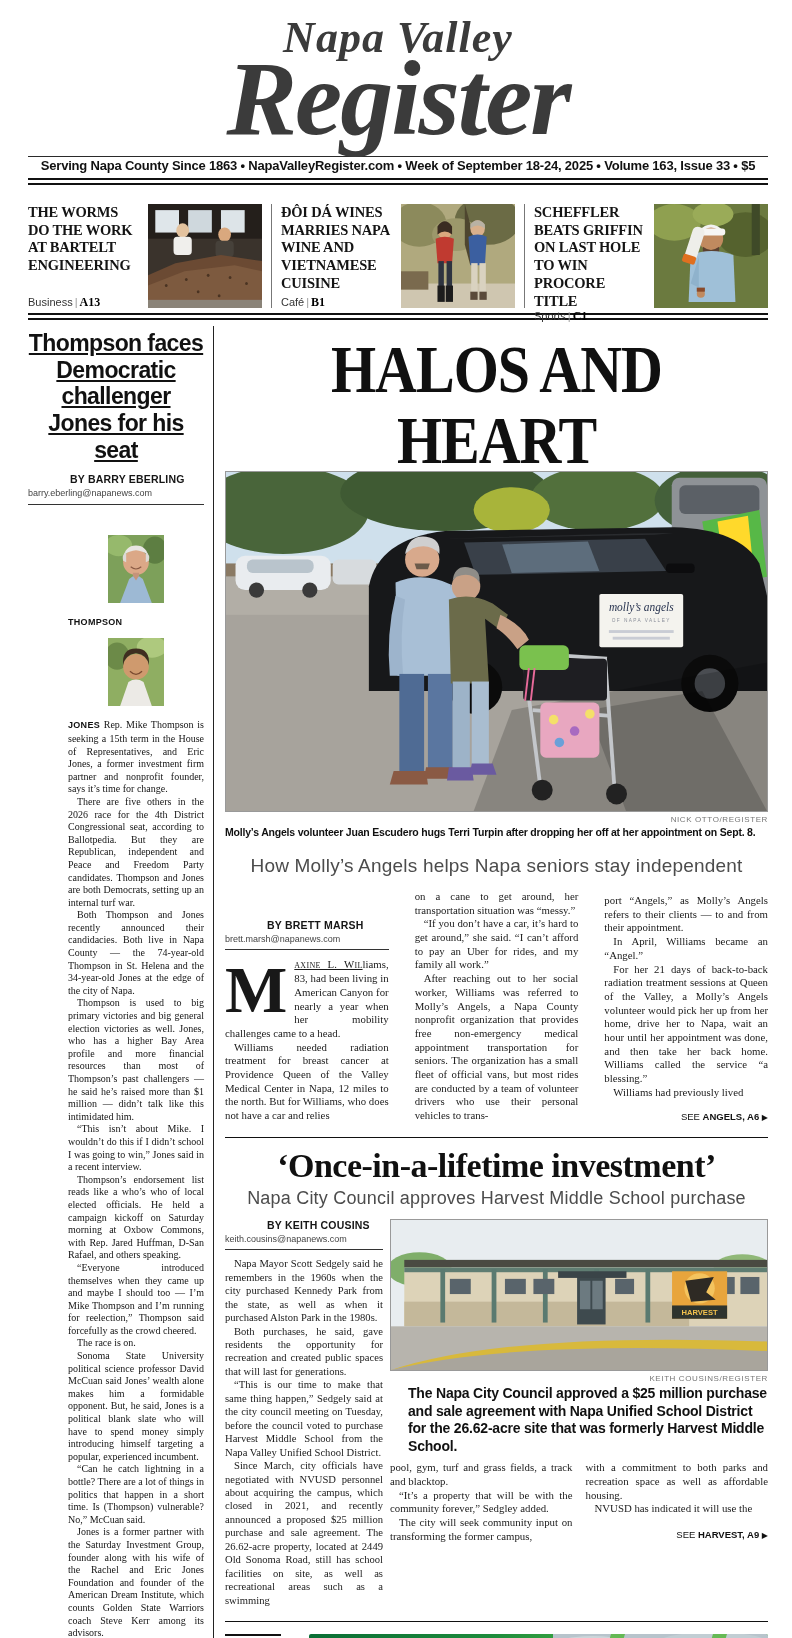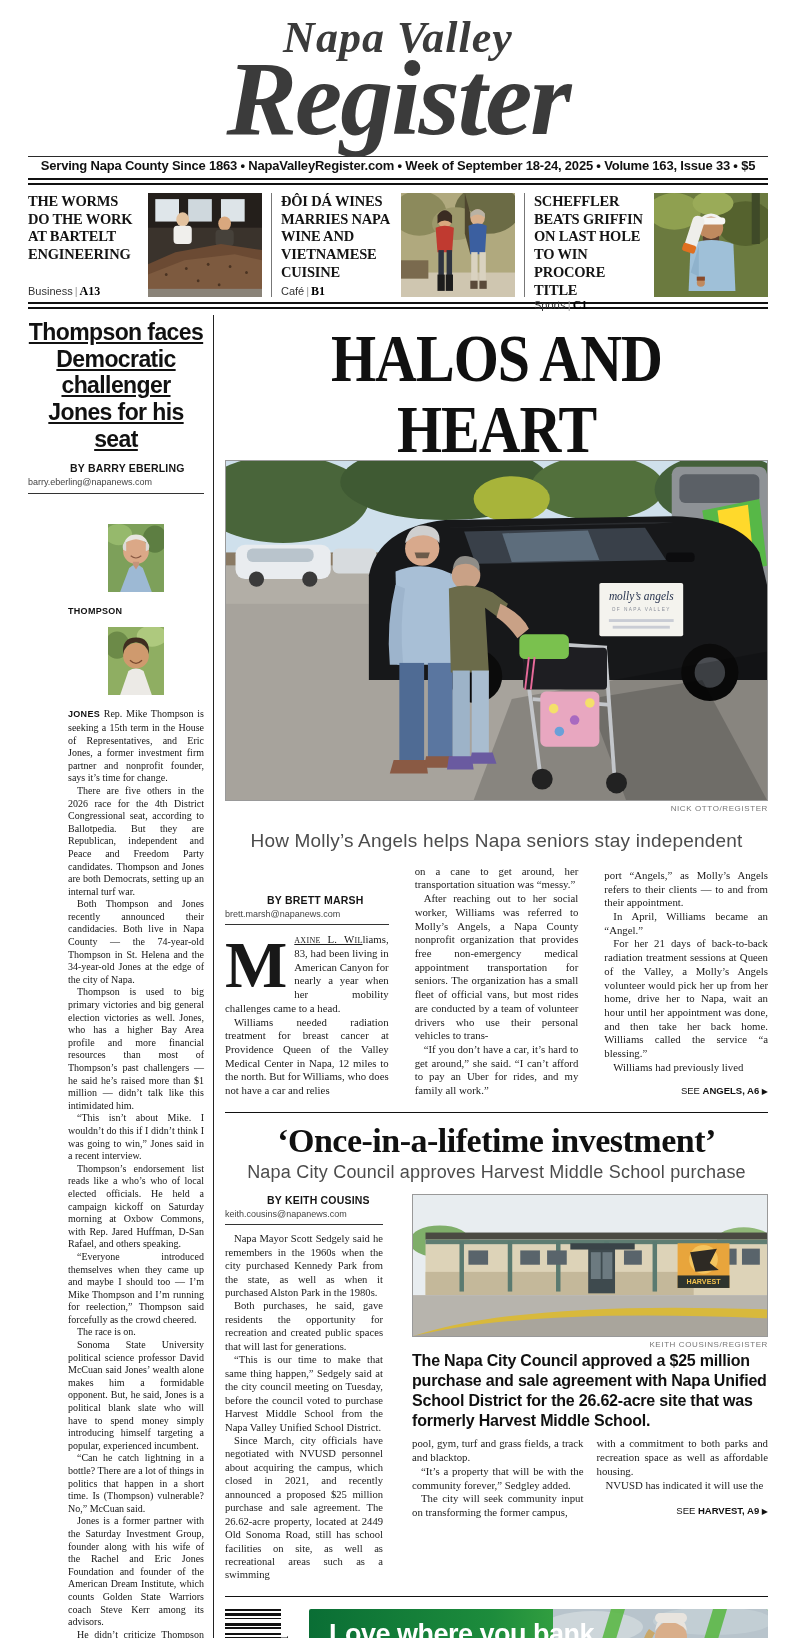--- a/index.html
+++ b/index.html
@@ -11,21 +11,21 @@
   .masthead{position:relative;text-align:center;padding-top:16px;}
   .mast-top{font:italic 700 44px/1 "Liberation Serif",serif;color:#3b3b3b;letter-spacing:1px;}
   .mast-main{font:italic 700 106px/0.92 "Liberation Serif",serif;color:#3b3b3b;letter-spacing:-2px;
              margin-top:-10px;position:relative;z-index:2;}
   .mast-rule{position:absolute;left:0;right:0;bottom:28px;border-top:1.5px solid #2a2a2a;z-index:1;}
   .dateline{position:relative;z-index:2;text-align:center;margin-top:10px;
             font:700 13px/1.2 "Liberation Sans",sans-serif;color:#111;letter-spacing:-0.2px;}
   .rule-double{border-top:2px solid #111;border-bottom:2px solid #111;height:3px;margin-top:5px;}
 
   
-  .teasers{display:flex;align-items:stretch;height:104px;margin-top:8px;justify-content:space-between;}
+  .teasers{display:flex;align-items:stretch;height:104px;margin-top:19px;justify-content:space-between;}
   .teaser{display:flex;flex:1;gap:8px;}
   .teaser-text{width:112px;display:flex;flex-direction:column;}
   .teaser-hl{font:700 14.5px/1.22 "Liberation Serif",serif;letter-spacing:-0.2px;color:#141414;}
   .teaser-sec{margin-top:auto;font:400 11px/1 "Liberation Sans",sans-serif;color:#333;}
   .teaser-sec .pg{font:700 12px/1 "Liberation Serif",serif;color:#000;}
   .teaser-sec .bar{color:#999;padding:0 2px;}
   .teaser-img{flex:1;overflow:hidden;}
   .teaser-img svg{display:block;width:100%;height:100%;}
   .vdiv{width:1px;background:#777;margin:0 9px;}
 
@@ -67,21 +67,21 @@
   .col p.noindent{text-indent:0;}
   .dropcap{float:left;font:700 66px/0.78 "Liberation Serif",serif;color:#181818;padding:6px 7px 0 0;}
   .sc{font-variant:small-caps;letter-spacing:.3px;text-decoration:underline;}
   .col .byline{margin-top:2px;}
   .col .bymail{margin-bottom:8px;}
   .midrule{border-top:1.5px solid #111;margin:14px 0 4px;}
 
   
   .h2{font:700 34px/1.05 "Liberation Serif",serif;text-align:center;color:#101010;
       letter-spacing:-0.5px;margin:10px 0 4px;}
-  .harvest{display:flex;gap:29px;margin-top:10px;}
+  .harvest{display:flex;gap:7px;margin-top:10px;}
   .hv-left{width:158px;flex:none;font:400 10.6px/1.27 "Liberation Serif",serif;text-align:justify;}
   .hv-left p{margin:0;text-indent:9px;}
   .hv-right{flex:1;min-width:0;}
   .hv-cols{display:flex;gap:13px;margin-top:6px;font:400 10.8px/1.27 "Liberation Serif",serif;text-align:justify;}
   .hv-cols>div{flex:1;min-width:0;}
   .hv-cols p{margin:0;text-indent:9px;}
   .hv-cols p.noindent{text-indent:0;}
 
   
   .bottomrow{display:flex;gap:10px;margin-top:12px;align-items:stretch;height:114px;}
@@ -241,21 +241,21 @@
                   <path d="M29 44 Q37 52 45 44" stroke="#7a4a30" stroke-width="1.6" fill="none"></path>
                   <path d="M27 58 Q37 52 47 58 L58 90 L16 90 Z" fill="#eceae6"></path>
                 </svg>
               </figure>
               <span class="shot-label">JONES</span>
             <span>Rep. Mike Thompson is seeking a 15th term in the House of Representatives, and Eric Jones, a former investment firm partner and nonprofit founder, says it’s time for change.</span>
           <p></p>
           <p>There are five others in the 2026 race for the 4th District Congressional seat, according to Ballotpedia. But they are Republican, independent and Peace and Freedom Party candidates. Thompson and Jones are both Democrats, setting up an internal turf war.</p>
           <p>Both Thompson and Jones recently announced their candidacies. Both live in Napa County — the 74-year-old Thompson in St. Helena and the 34-year-old Jones at the edge of the city of Napa.</p>
           <p>Thompson is used to big primary victories and big general election victories as well. Jones, who has a higher Bay Area profile and more financial resources than most of Thompson’s past challengers — he said he’s raised more than $1 million — didn’t talk like this intimidated him.</p>
-          <p>“This isn’t about Mike. I wouldn’t do this if I didn’t think I was going to win,” Jones said in a recent interview.</p>
+          <p>“This isn’t about Mike. I wouldn’t do this if I didn’t school I was going to win,” Jones said in a recent interview.</p>
           <p>Thompson’s endorsement list reads like a who’s who of local elected officials. He held a campaign kickoff on Saturday morning at Oxbow Commons, with Rep. Jared Huffman, D-San Rafael, and others speaking.</p>
           <p>“Everyone introduced themselves when they came up and maybe I should too — I’m Mike Thompson and I’m running for reelection,” Thompson said forcefully as the crowd cheered.</p>
           <p>The race is on.</p>
           <p>Sonoma State University political science professor David McCuan said Jones’ wealth alone makes him a formidable opponent. But, he said, Jones is a political blank slate who will have to spend money simply introducing himself targeting a popular, experienced incumbent.</p>
           <p>“Can he catch lightning in a bottle? There are a lot of things in politics that happen in a short time. Is (Thompson) vulnerable? No,” McCuan said.</p>
           <p>Jones is a former partner with the Saturday Investment Group, founder along with his wife of the Rachel and Eric Jones Foundation and founder of the American Dream Institute, which counts Golden State Warriors coach Steve Kerr among its advisors.</p>
           <p>He didn’t criticize Thompson during a recent interview, but rather talked about what he thinks he would do right. He listed several priorities, including improving health care, having universal child</p>
         </div>
         <div class="jump">
           <span>SEE</span>&nbsp;<b>ELECTION, A6</b>&nbsp;<span class="arrow">▶</span>
@@ -354,34 +354,35 @@
             </g>
             <circle cx="332" cy="334" r="11" fill="#222"></circle>
               <circle cx="410" cy="338" r="11" fill="#222"></circle>
             <g stroke="#e86a9a" stroke-width="2">
                 <path d="M318 206 L314 240"></path>
                 <path d="M324 206 L320 240"></path>
               </g>
           </svg>
         </figure>
         <div class="credit">NICK OTTO/REGISTER</div>
+        <div class="caption">Molly’s Angels volunteer Juan Escudero hugs Terri Turpin after dropping her off at her appointment on Sept. 8.</div>
 
         <h3 class="subhead">How Molly’s Angels helps Napa seniors stay independent</h3>
 
         <div class="cols3">
           <div class="col">
             <div class="byline">BY BRETT MARSH</div>
             <div class="bymail">brett.marsh@napanews.com</div>
             <p class="noindent"><span class="dropcap">M</span><span class="sc">axine L. Wil</span><span>liams, 83, had been living in American Canyon for nearly a year when her mobility challenges came to a head.</span></p>
             <p>Williams needed radiation treatment for breast cancer at Providence Queen of the Valley Medical Center in Napa, 12 miles to the north. But for Williams, who does not have a car and relies</p>
           </div>
           <div class="col">
             <p class="noindent">on a cane to get around, her transportation situation was “messy.”</p>
+            <p>“If you don’t have a car, it’s hard to get around,” she said. “I can’t afford to pay an Uber for rides, and my family all work.”</p>
             <p>After reaching out to her social worker, Williams was referred to Molly’s Angels, a Napa County nonprofit organization that provides free non-emergency medical appointment transportation for seniors. The organization has a small fleet of official vans, but most rides are conducted by a team of volunteer drivers who use their personal vehicles to trans-</p>
-            <p>“If you don’t have a car, it’s hard to get around,” she said. “I can’t afford to pay an Uber for rides, and my family all work.”</p>
           </div>
           <div class="col">
             <p class="noindent">port “Angels,” as Molly’s Angels refers to their clients — to and from their appointment.</p>
             <p>In April, Williams became an “Angel.”</p>
             <p>For her 21 days of back-to-back radiation treatment sessions at Queen of the Valley, a Molly’s Angels volunteer would pick her up from her home, drive her to Napa, wait an hour until her appointment was done, and then take her back home. Williams called the service “a blessing.”</p>
             <p>Williams had previously lived</p>
             <div class="jump" style="margin-top:10px;">
               <span>SEE</span>&nbsp;<b>ANGELS, A6</b>&nbsp;<span class="arrow">▶</span>
             </div>
           </div>
@@ -436,21 +437,21 @@
                   <path d="M310 64 L340 60 L332 76 L342 84 L316 86 Z" fill="#2e2a24"></path>
                   <rect x="296" y="90" width="58" height="14" fill="#2e342e"></rect>
                   <text x="325" y="100" text-anchor="middle" font-family="Liberation Sans,sans-serif" font-weight="bold" font-size="8" fill="#f2c14e">HARVEST</text>
                 </g>
                 <rect x="0" y="112" width="396" height="46" fill="#b7b4ad"></rect>
                 <path d="M0 158 Q120 118 396 128 L396 140 Q140 130 0 158 Z" fill="#d8b93c"></path>
                 <path d="M0 158 Q130 126 396 138 L396 158 Z" fill="#a9a59c"></path>
               </svg>
             </figure>
             <div class="credit">KEITH COUSINS/REGISTER</div>
-            <div class="caption" style="font-size:16px;">The Napa City Council approved a $25 million purchase and sale agreement with Napa Unified School District for the 26.62-acre site that was formerly Harvest Middle School.</div>
+            <div class="caption" style="font-size:14px;margin-left:18px;">The Napa City Council approved a $25 million purchase and sale agreement with Napa Unified School District for the 26.62-acre site that was formerly Harvest Middle School.</div>
             <div class="hv-cols">
               <div>
                 <p class="noindent">pool, gym, turf and grass fields, a track and blacktop.</p>
                 <p>“It’s a property that will be with the community forever,” Sedgley added.</p>
                 <p>The city will seek community input on transforming the former campus,</p>
               </div>
               <div>
                 <p class="noindent">with a commitment to both parks and recreation space as well as affordable housing.</p>
                 <p>NVUSD has indicated it will use the</p>
                 <div class="jump" style="margin-top:12px;">

